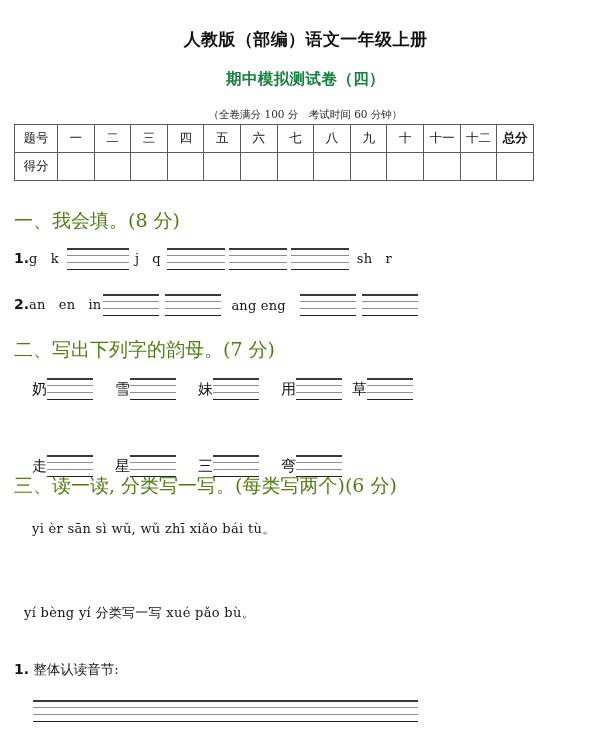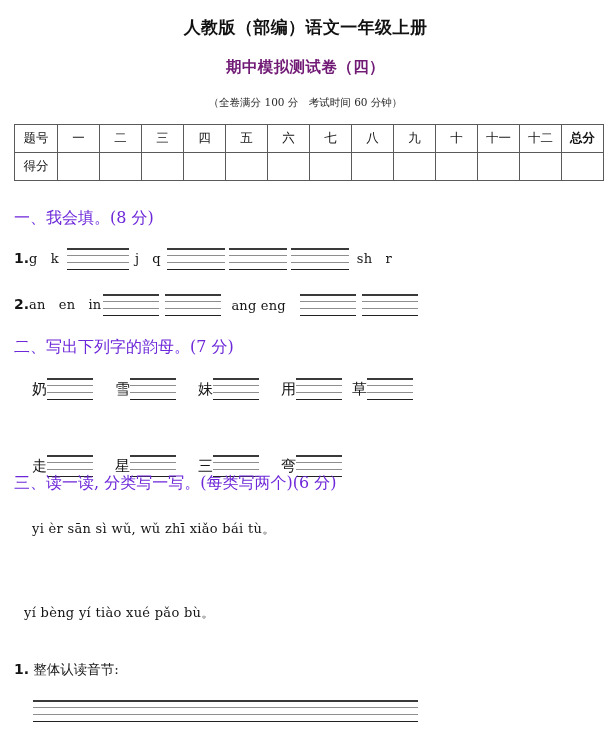--- a/index.html
+++ b/index.html
@@ -23,51 +23,51 @@
   }
 
   
   .title-main {
     text-align: center;
     font-family: "DejaVu Sans", "Liberation Sans", sans-serif;
     font-weight: bold;
     font-size: 17px;
     letter-spacing: 0.4px;
     margin: 0;
-    padding-top: 16px;
+    padding-top: 28px;
     color: #111;
   }
   .title-sub {
     text-align: center;
     font-family: "DejaVu Sans", "Liberation Sans", sans-serif;
     font-weight: bold;
     font-size: 15.5px;
     letter-spacing: 0.4px;
     margin: 0;
     padding-top: 18px;
-    color: #701a75;
+    color: #15803d;
   }
   .title-note {
     text-align: center;
     font-size: 10.5px;
     margin: 0;
     padding-top: 18px;
     color: #2a2a2a;
   }
 
   
   .score-table-wrap {
     position: absolute;
     left: 14px;
     top: 124px;
     width: 584px;
   }
   table.score-table {
     border-collapse: collapse;
-    width: 590px;
+    width: 520px;
     table-layout: fixed;
   }
   table.score-table td {
     border: 1px solid #5a5a5a;
     height: 27px;
     text-align: center;
     vertical-align: middle;
     font-size: 12.5px;
     font-family: "DejaVu Serif", "Liberation Serif", serif;
     color: #141414;
@@ -79,23 +79,23 @@
   table.score-table td.total-cell {
     font-weight: bold;
     font-family: "DejaVu Sans", "Liberation Sans", sans-serif;
     font-size: 12.5px;
   }
 
   
   .sec-head {
     position: absolute;
     left: 14px;
-    font-size: 16px;
-    font-family: "DejaVu Serif", "Liberation Serif", serif;
-    color: #6d28d9;
+    font-size: 19px;
+    font-family: "DejaVu Serif", "Liberation Serif", serif;
+    color: #4d7c0f;
     white-space: nowrap;
   }
 
   
   .grid4 {
     display: inline-block;
     vertical-align: middle;
     position: relative;
     height: 22px;
   }
@@ -237,21 +237,21 @@
     <span class="hz">奶</span><span class="grid4" style="width:46px;"><i class="l1"></i><i class="l2"></i><i class="l3"></i><i class="l4"></i></span><span class="sp" style="width:22px;"></span><span class="hz">雪</span><span class="grid4" style="width:46px;"><i class="l1"></i><i class="l2"></i><i class="l3"></i><i class="l4"></i></span><span class="sp" style="width:22px;"></span><span class="hz">妹</span><span class="grid4" style="width:46px;"><i class="l1"></i><i class="l2"></i><i class="l3"></i><i class="l4"></i></span><span class="sp" style="width:22px;"></span><span class="hz">用</span><span class="grid4" style="width:46px;"><i class="l1"></i><i class="l2"></i><i class="l3"></i><i class="l4"></i></span><span class="sp" style="width:10px;"></span><span class="hz">草</span><span class="grid4" style="width:46px;"><i class="l1"></i><i class="l2"></i><i class="l3"></i><i class="l4"></i></span>
   </div>
 
   <div class="ex-row" style="top:423px; left:32px;margin-top:32px;">
     <span class="hz">走</span><span class="grid4" style="width:46px;"><i class="l1"></i><i class="l2"></i><i class="l3"></i><i class="l4"></i></span><span class="sp" style="width:22px;"></span><span class="hz">星</span><span class="grid4" style="width:46px;"><i class="l1"></i><i class="l2"></i><i class="l3"></i><i class="l4"></i></span><span class="sp" style="width:22px;"></span><span class="hz">三</span><span class="grid4" style="width:46px;"><i class="l1"></i><i class="l2"></i><i class="l3"></i><i class="l4"></i></span><span class="sp" style="width:22px;"></span><span class="hz">弯</span><span class="grid4" style="width:46px;"><i class="l1"></i><i class="l2"></i><i class="l3"></i><i class="l4"></i></span>
   </div>
 
   <div class="sec-head" style="top:473px;">三、读一读, 分类写一写。(每类写两个)(6 分)</div>
 
   <div class="py-line" style="top:520px; left:32px;">yi èr  sān  sì  wǔ, wǔ  zhī  xiǎo  bái  tù。</div>
-  <div class="py-line" style="top:604px; left:24px;">yí  bèng  yí  tiào  xué  pǎo  bù。</div>
+  <div class="py-line" style="top:604px; left:24px;">yí  bèng  yí  分类写一写  xué  pǎo  bù。</div>
 
   <div class="q-label" style="top:661px;text-align:center;">
     <span class="qn">1.</span>
     <span>整体认读音节:</span>
   </div>
 
   <div class="wide-grid grid4" style="top:700px;">
     <i class="l1"></i>
       <i class="l2"></i>
       <i class="l3"></i>

